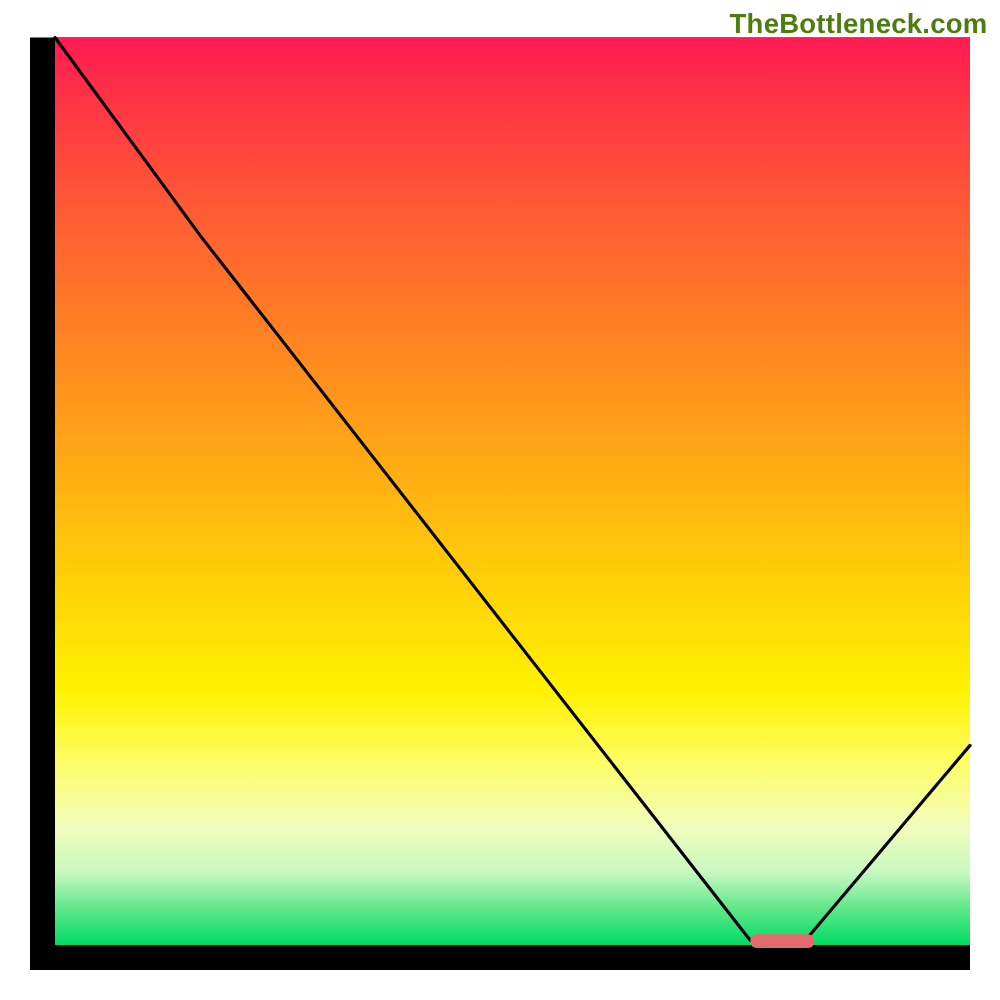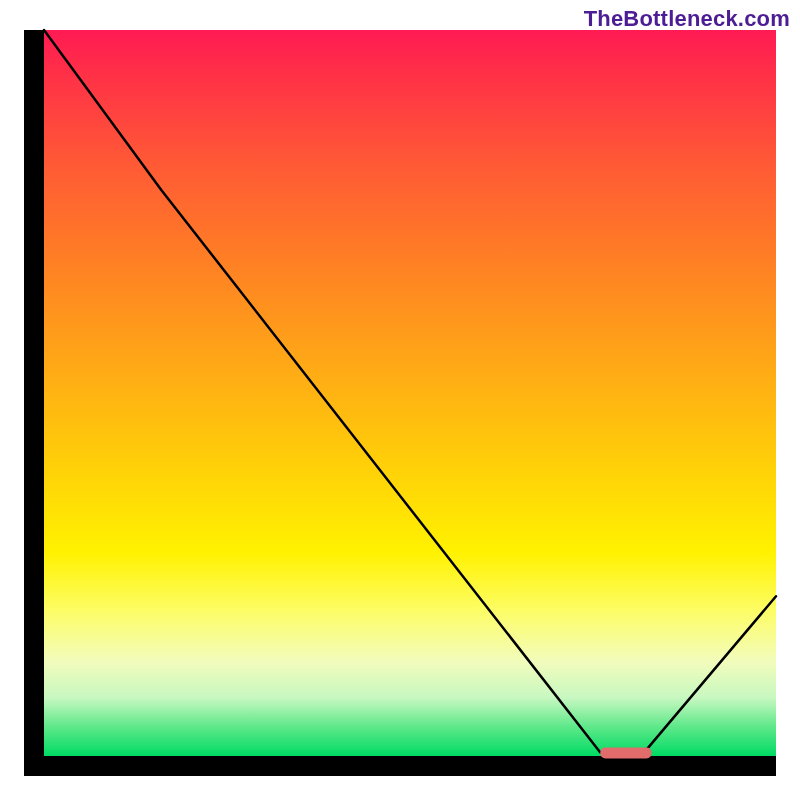--- a/index.html
+++ b/index.html
@@ -15,21 +15,21 @@
     position: relative;
     width: 800px;
     height: 800px;
   }
   .watermark {
     position: absolute;
     top: 6px;
     right: 10px;
     font-size: 22px;
     font-weight: 700;
-    color: #4c1d95;
+    color: #4d7c0f;
     letter-spacing: 0.2px;
   }
   .plot-outer {
     position: absolute;
     left: 24px;
     top: 30px;
     width: 752px;
     height: 746px;
     background: #000000;
   }

